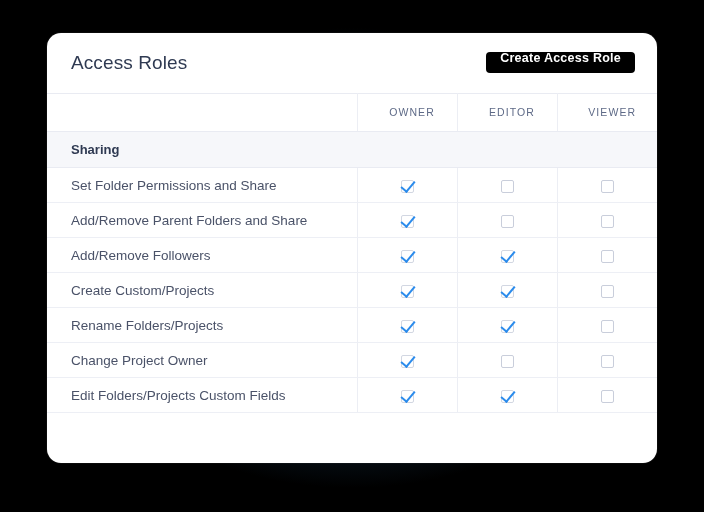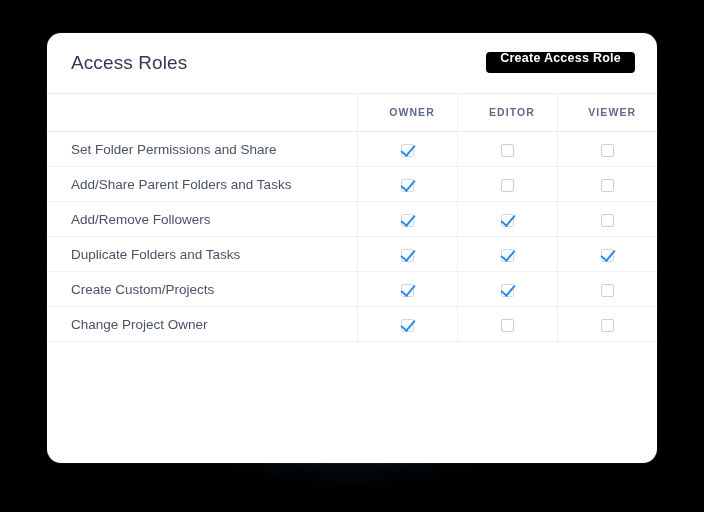--- a/index.html
+++ b/index.html
@@ -73,21 +73,21 @@
     border-collapse: collapse;
     width: 100%;
     table-layout: fixed;
     font-size: 13px;
   }
   table.perm col.c-label { width: 310px; }
   table.perm col.c-role  { width: 100px; }
 
   thead th {
     font-size: 10.5px;
-    font-weight: bold;
+    font-weight: normal;
     letter-spacing: 1.1px;
     color: #5e6a87;
     text-transform: uppercase;
     padding: 12px 0 13px 10px;
     background: #ffffff;
     border-top: 1px solid #e9ebf2;
     border-bottom: 1px solid #e9ebf2;
     text-align: center;
   }
   thead th.label-col {
@@ -172,52 +172,61 @@
     </colgroup>
     <thead>
       <tr>
         <th class="label-col"></th>
         <th class="role-col">OWNER</th>
         <th class="role-col">EDITOR</th>
         <th class="role-col last">VIEWER</th>
       </tr>
     </thead>
     <tbody id="table-body">
+        <tr class="section-row">
+          <td colspan="4">Sharing</td>
+        </tr>
         <tr class="perm-row">
           <td class="label">Set Folder Permissions and Share</td>
           <td class="cell"><span class="cb on"></span></td>
           <td class="cell"><span class="cb"></span></td>
           <td class="cell last"><span class="cb"></span></td>
         </tr>
         <tr class="perm-row">
-          <td class="label">Add/Share Parent Folders and Tasks</td>
+          <td class="label">Add/Remove Parent Folders and Share</td>
           <td class="cell"><span class="cb on"></span></td>
           <td class="cell"><span class="cb"></span></td>
           <td class="cell last"><span class="cb"></span></td>
         </tr>
         <tr class="perm-row">
           <td class="label">Add/Remove Followers</td>
           <td class="cell"><span class="cb on"></span></td>
           <td class="cell"><span class="cb on"></span></td>
           <td class="cell last"><span class="cb"></span></td>
         </tr>
         <tr class="perm-row">
-          <td class="label">Duplicate Folders and Tasks</td>
-          <td class="cell"><span class="cb on"></span></td>
-          <td class="cell"><span class="cb on"></span></td>
-          <td class="cell last"><span class="cb on"></span></td>
-        </tr>
-        <tr class="perm-row">
           <td class="label">Create Custom/Projects</td>
           <td class="cell"><span class="cb on"></span></td>
           <td class="cell"><span class="cb on"></span></td>
           <td class="cell last"><span class="cb"></span></td>
         </tr>
         <tr class="perm-row">
+          <td class="label">Rename Folders/Projects</td>
+          <td class="cell"><span class="cb on"></span></td>
+          <td class="cell"><span class="cb on"></span></td>
+          <td class="cell last"><span class="cb"></span></td>
+        </tr>
+        <tr class="perm-row">
           <td class="label">Change Project Owner</td>
           <td class="cell"><span class="cb on"></span></td>
           <td class="cell"><span class="cb"></span></td>
+          <td class="cell last"><span class="cb"></span></td>
+        </tr>
+        <tr class="perm-row">
+          <td class="label">Edit Folders/Projects Custom Fields</td>
+          <td class="cell"><span class="cb on"></span></td>
+          <td class="cell"><span class="cb on"></span></td>
           <td class="cell last"><span class="cb"></span></td>
         </tr>
       </tbody>
   </table>
 
 </div>
 
 </body></html>

